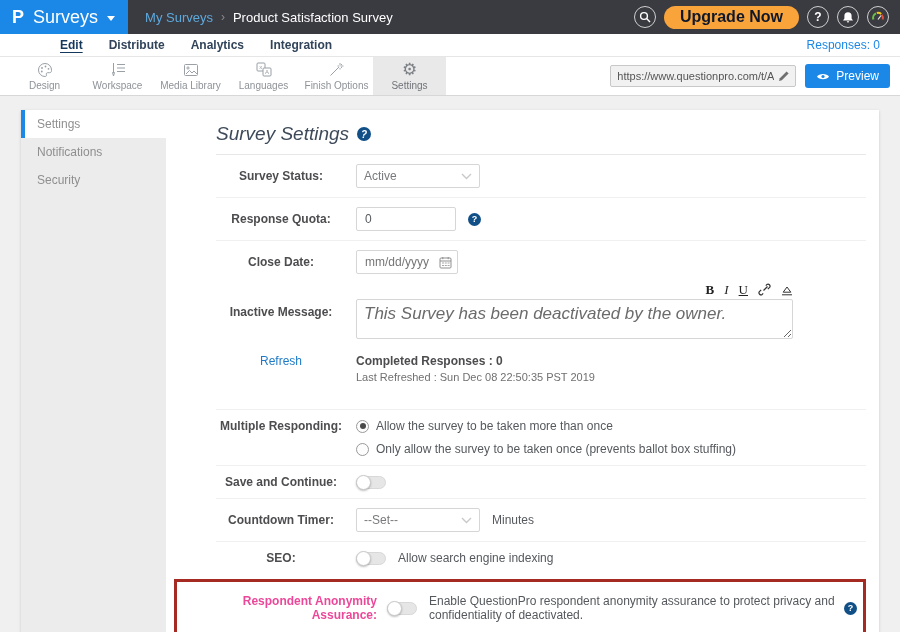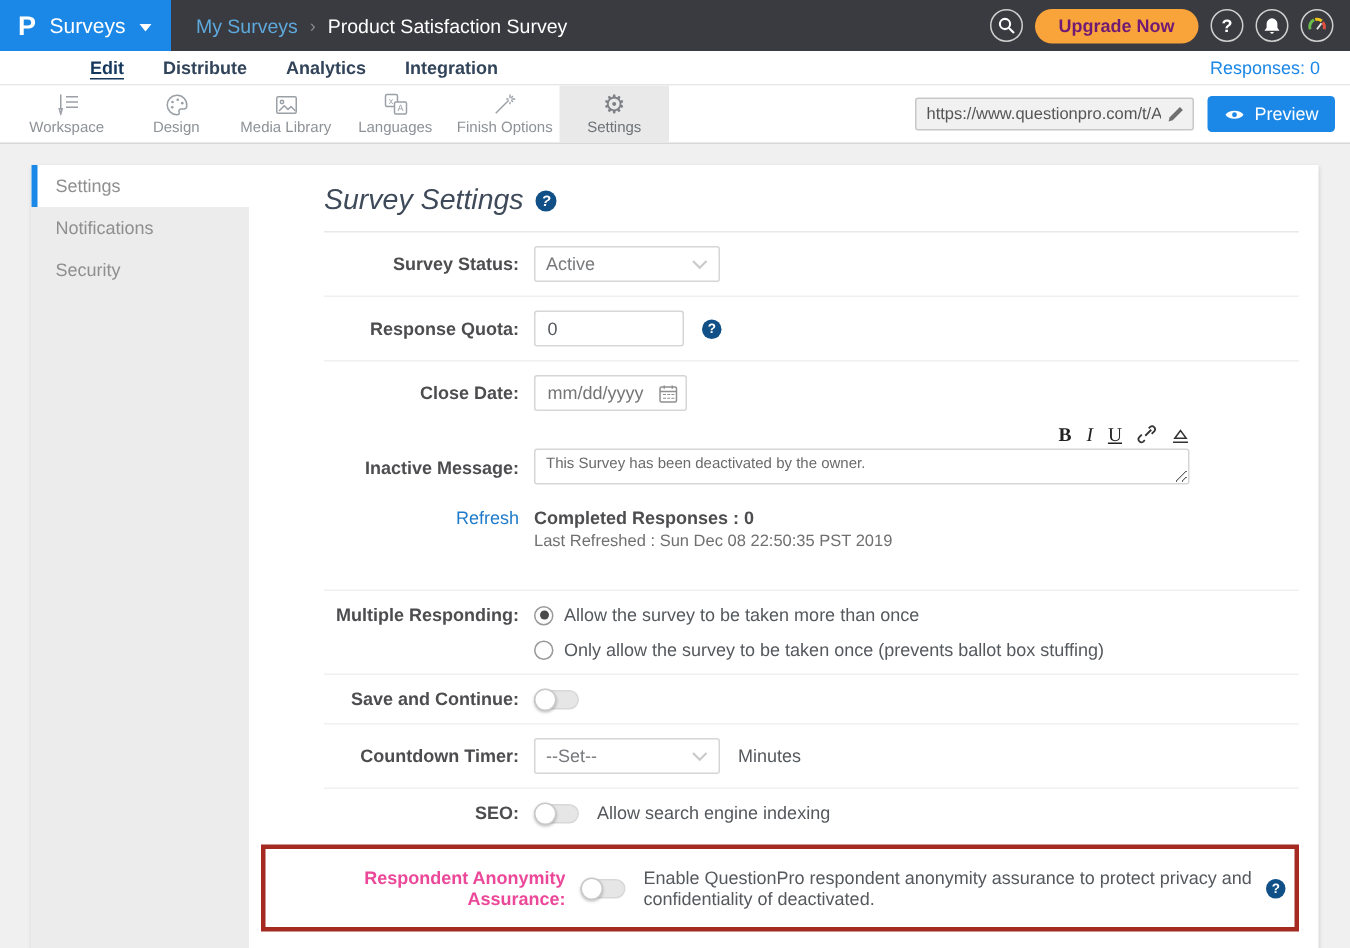--- a/index.html
+++ b/index.html
@@ -3,29 +3,29 @@
 <meta charset="utf-8">
 <style>
   * { margin:0; padding:0; box-sizing:border-box; }
   body { font-family:"Liberation Sans", sans-serif; background:#f0f0f0; width:900px; height:632px; overflow:hidden; }
   .page { width:900px; height:632px; display:flex; flex-direction:column; }
 
   
   .topbar { height:34px; background:#3a3a41; display:flex; align-items:center; flex:none; }
   .logo-area { background:#1b87e6; height:100%; display:flex; align-items:center; padding:0 13px 0 12px; gap:9px; cursor:pointer; }
   .logo-letter { color:#fff; font-size:18px; font-weight:bold; line-height:1; }
-  .product-name { color:#fff; font-size:14px;text-align:center; }
+  .product-name { color:#fff; font-size:18px;text-align:center; }
   .caret-down { width:0; height:0; border-left:4px solid transparent; border-right:4px solid transparent; border-top:5px solid #fff; margin-top:2px; }
   .breadcrumb { display:flex; align-items:center; gap:8px; margin-left:17px; font-size:13px; }
   .crumb-parent { color:#5ea9dc; cursor:pointer; }
   .crumb-sep { color:#8a8a8e; font-size:12px; }
   .crumb-current { color:#fff; }
   .topbar-right { margin-left:auto; display:flex; align-items:center; gap:8px; padding-right:11px; }
   .circle-btn { width:22px; height:22px; border:1px solid #cfcfcf; border-radius:50%; display:flex; align-items:center; justify-content:center; cursor:pointer; color:#fff; font-size:12px; font-weight:bold; }
-  .upgrade-btn { height:23px; border-radius:12px; background:#f9a43b; color:#701a75; font-size:12px; font-weight:bold; border:none; padding:0 16px; cursor:pointer; }
+  .upgrade-btn { height:23px; border-radius:12px; background:#f9a43b; color:#0f172a; font-size:16px; font-weight:bold; border:none; padding:0 16px; cursor:pointer; }
 
   
   .subnav { height:23px; background:#fff; display:flex; align-items:center; padding:0 20px; gap:26px; border-bottom:1px solid #e6e6e6; flex:none; }
   .subnav-tab { font-size:12px; font-weight:bold; color:#31445a; cursor:pointer; }
   .subnav-tab.active { color:#14375c; text-decoration:underline; text-underline-offset:3px;padding-left:40px; }
   .responses-count { margin-left:auto; color:#1b87e6; font-size:12px; }
 
   
   .toolbar { height:39px; background:#fff; border-bottom:1px solid #d7d7d7; display:flex; align-items:stretch; padding-left:8px; flex:none; }
   .tool { width:73px; display:flex; flex-direction:column; align-items:center; justify-content:center; gap:2px; cursor:pointer; color:#8e9297; font-size:10px; }
@@ -44,35 +44,35 @@
   .side-item { height:28px; line-height:28px; font-size:12px; color:#8f8f8f; padding-left:12px; border-left:4px solid transparent; cursor:pointer; }
   .side-item.active { background:#fff; border-left-color:#1b87e6; }
 
   .content { flex:1; padding:0 13px 14px 50px; min-width:0; }
   .page-title { display:flex; align-items:center; gap:8px; padding:13px 0 9px; border-bottom:1px solid #e8e8e8; font-size:19px; color:#3e4a59;font-style:italic; }
   .help-badge { width:14px; height:14px; border-radius:50%; background:#114f87; color:#fff; font-size:10px; font-weight:bold; display:inline-flex; align-items:center; justify-content:center; cursor:pointer; flex:none; }
   .help-badge.small { width:13px; height:13px; font-size:9px; }
 
   .form-row { display:flex; align-items:center; padding:9px 0; border-bottom:1px solid #f0f0f0; }
   .form-row.no-line { border-bottom:none; }
-  .row-label { width:140px; min-width:140px; text-align:right; padding-right:10px; font-size:12px; font-weight:bold; color:#4d4d50; }
+  .row-label { width:140px; min-width:140px; text-align:center; padding-right:10px; font-size:12px; font-weight:bold; color:#4d4d50; }
   .fake-select { width:124px; height:24px; border:1px solid #d6d6d6; border-radius:2px; background:#fff; display:flex; align-items:center; justify-content:space-between; padding:0 7px; font-size:12px; color:#77797c; cursor:pointer; }
   .text-input { width:100px; height:24px; border:1px solid #d6d6d6; border-radius:2px; font-size:12px; color:#55595d; padding:0 8px; outline:none; font-family:"Liberation Sans",sans-serif; }
   .input-wrap { position:relative; display:inline-flex; align-items:center; }
   .input-wrap .cal { position:absolute; right:6px; pointer-events:auto; cursor:pointer; display:flex; }
   .input-wrap .text-input { padding-right:24px; width:102px; }
   .q-gap { margin-left:12px; }
 
   .msg-field { display:flex; flex-direction:column; width:437px; }
   .fmt-bar { display:flex; justify-content:flex-end; align-items:center; gap:10px; margin-bottom:3px; }
   .fmt-btn { font-family:"Liberation Serif", serif; font-size:13px; color:#222; cursor:pointer; line-height:1; }
   .fmt-btn.b { font-weight:bold; }
   .fmt-btn.i { font-style:italic; }
   .fmt-btn.u { text-decoration:underline; }
-  .msg-field textarea { width:437px; height:24px; border:1px solid #d6d6d6; border-radius:2px; font-size:10px; color:#6b6b6b; padding:4px 7px; font-family:"Liberation Sans",sans-serif; resize:both; outline:none; }
+  .msg-field textarea { width:437px; height:40px; border:1px solid #d6d6d6; border-radius:2px; font-size:17px; color:#6b6b6b; padding:4px 7px; font-family:"Liberation Sans",sans-serif; resize:both; outline:none;font-style:italic; }
 
   .refresh-row { align-items:flex-start; padding-top:6px; padding-bottom:26px; }
   .refresh-link { color:#1f7bc9; font-weight:normal; cursor:pointer; font-size:12px; }
   .refresh-info .line1 { font-size:12px; font-weight:bold; color:#4d4d50; }
   .refresh-info .line2 { font-size:11px; color:#707070; margin-top:3px; }
 
   .radio-group { display:flex; flex-direction:column; gap:9px; }
   .radio-opt { display:flex; align-items:center; gap:7px; font-size:12px; color:#55595d; }
   .radio { width:13px; height:13px; min-width:13px; border-radius:50%; border:1px solid #999; background:#fdfdfd; position:relative; cursor:pointer; }
   .radio.selected::after { content:""; position:absolute; left:2.5px; top:2.5px; width:6px; height:6px; border-radius:50%; background:#4a4a4a; }
@@ -145,38 +145,38 @@
     <span class="subnav-tab active">Edit</span>
     <span class="subnav-tab">Distribute</span>
     <span class="subnav-tab">Analytics</span>
     <span class="subnav-tab">Integration</span>
     <span class="responses-count">Responses: 0</span>
   </div>
 
   <div class="toolbar">
     <div class="tool">
       <span class="glyph">
-        <svg width="16" height="15" viewBox="0 0 16 15">
-            <path d="M3.5 1v9.5M2.5 10.5L3.5 14l1-3.5z" fill="none" stroke="#9aa0a6"></path>
-            <path d="M7 2.5h8M7 6h8M7 9.5h8" stroke="#9aa0a6"></path>
-          </svg>
-      </span>
-      <span>Workspace</span>
-    </div>
-    <div class="tool">
-      <span class="glyph">
         <svg width="16" height="16" viewBox="0 0 16 16">
             <path d="M8 1.5a6.5 6.5 0 1 0 0 13c1.2 0 1.8-.8 1.4-1.8-.4-1 .2-2 1.3-2h1.8c1.3 0 2-.7 2-2A6.5 6.5 0 0 0 8 1.5z" fill="none" stroke="#9aa0a6"></path>
             <circle cx="5" cy="6" r=".9" fill="#9aa0a6"></circle>
             <circle cx="8.5" cy="4.5" r=".9" fill="#9aa0a6"></circle>
             <circle cx="11.5" cy="6.8" r=".9" fill="#9aa0a6"></circle>
             <circle cx="4.8" cy="9.5" r=".9" fill="#9aa0a6"></circle>
           </svg>
       </span>
       <span>Design</span>
+    </div>
+    <div class="tool">
+      <span class="glyph">
+        <svg width="16" height="15" viewBox="0 0 16 15">
+            <path d="M3.5 1v9.5M2.5 10.5L3.5 14l1-3.5z" fill="none" stroke="#9aa0a6"></path>
+            <path d="M7 2.5h8M7 6h8M7 9.5h8" stroke="#9aa0a6"></path>
+          </svg>
+      </span>
+      <span>Workspace</span>
     </div>
     <div class="tool">
       <span class="glyph">
         <svg width="16" height="14" viewBox="0 0 16 14">
             <rect x="1.5" y="1.5" width="13" height="11" rx="1" fill="none" stroke="#9aa0a6"></rect>
             <circle cx="5" cy="5" r="1.1" fill="none" stroke="#9aa0a6"></circle>
             <path d="M3 11l3.5-3.5 2.5 2.5 2-2 3 3" fill="none" stroke="#9aa0a6"></path>
           </svg>
       </span>
       <span>Media Library</span>

